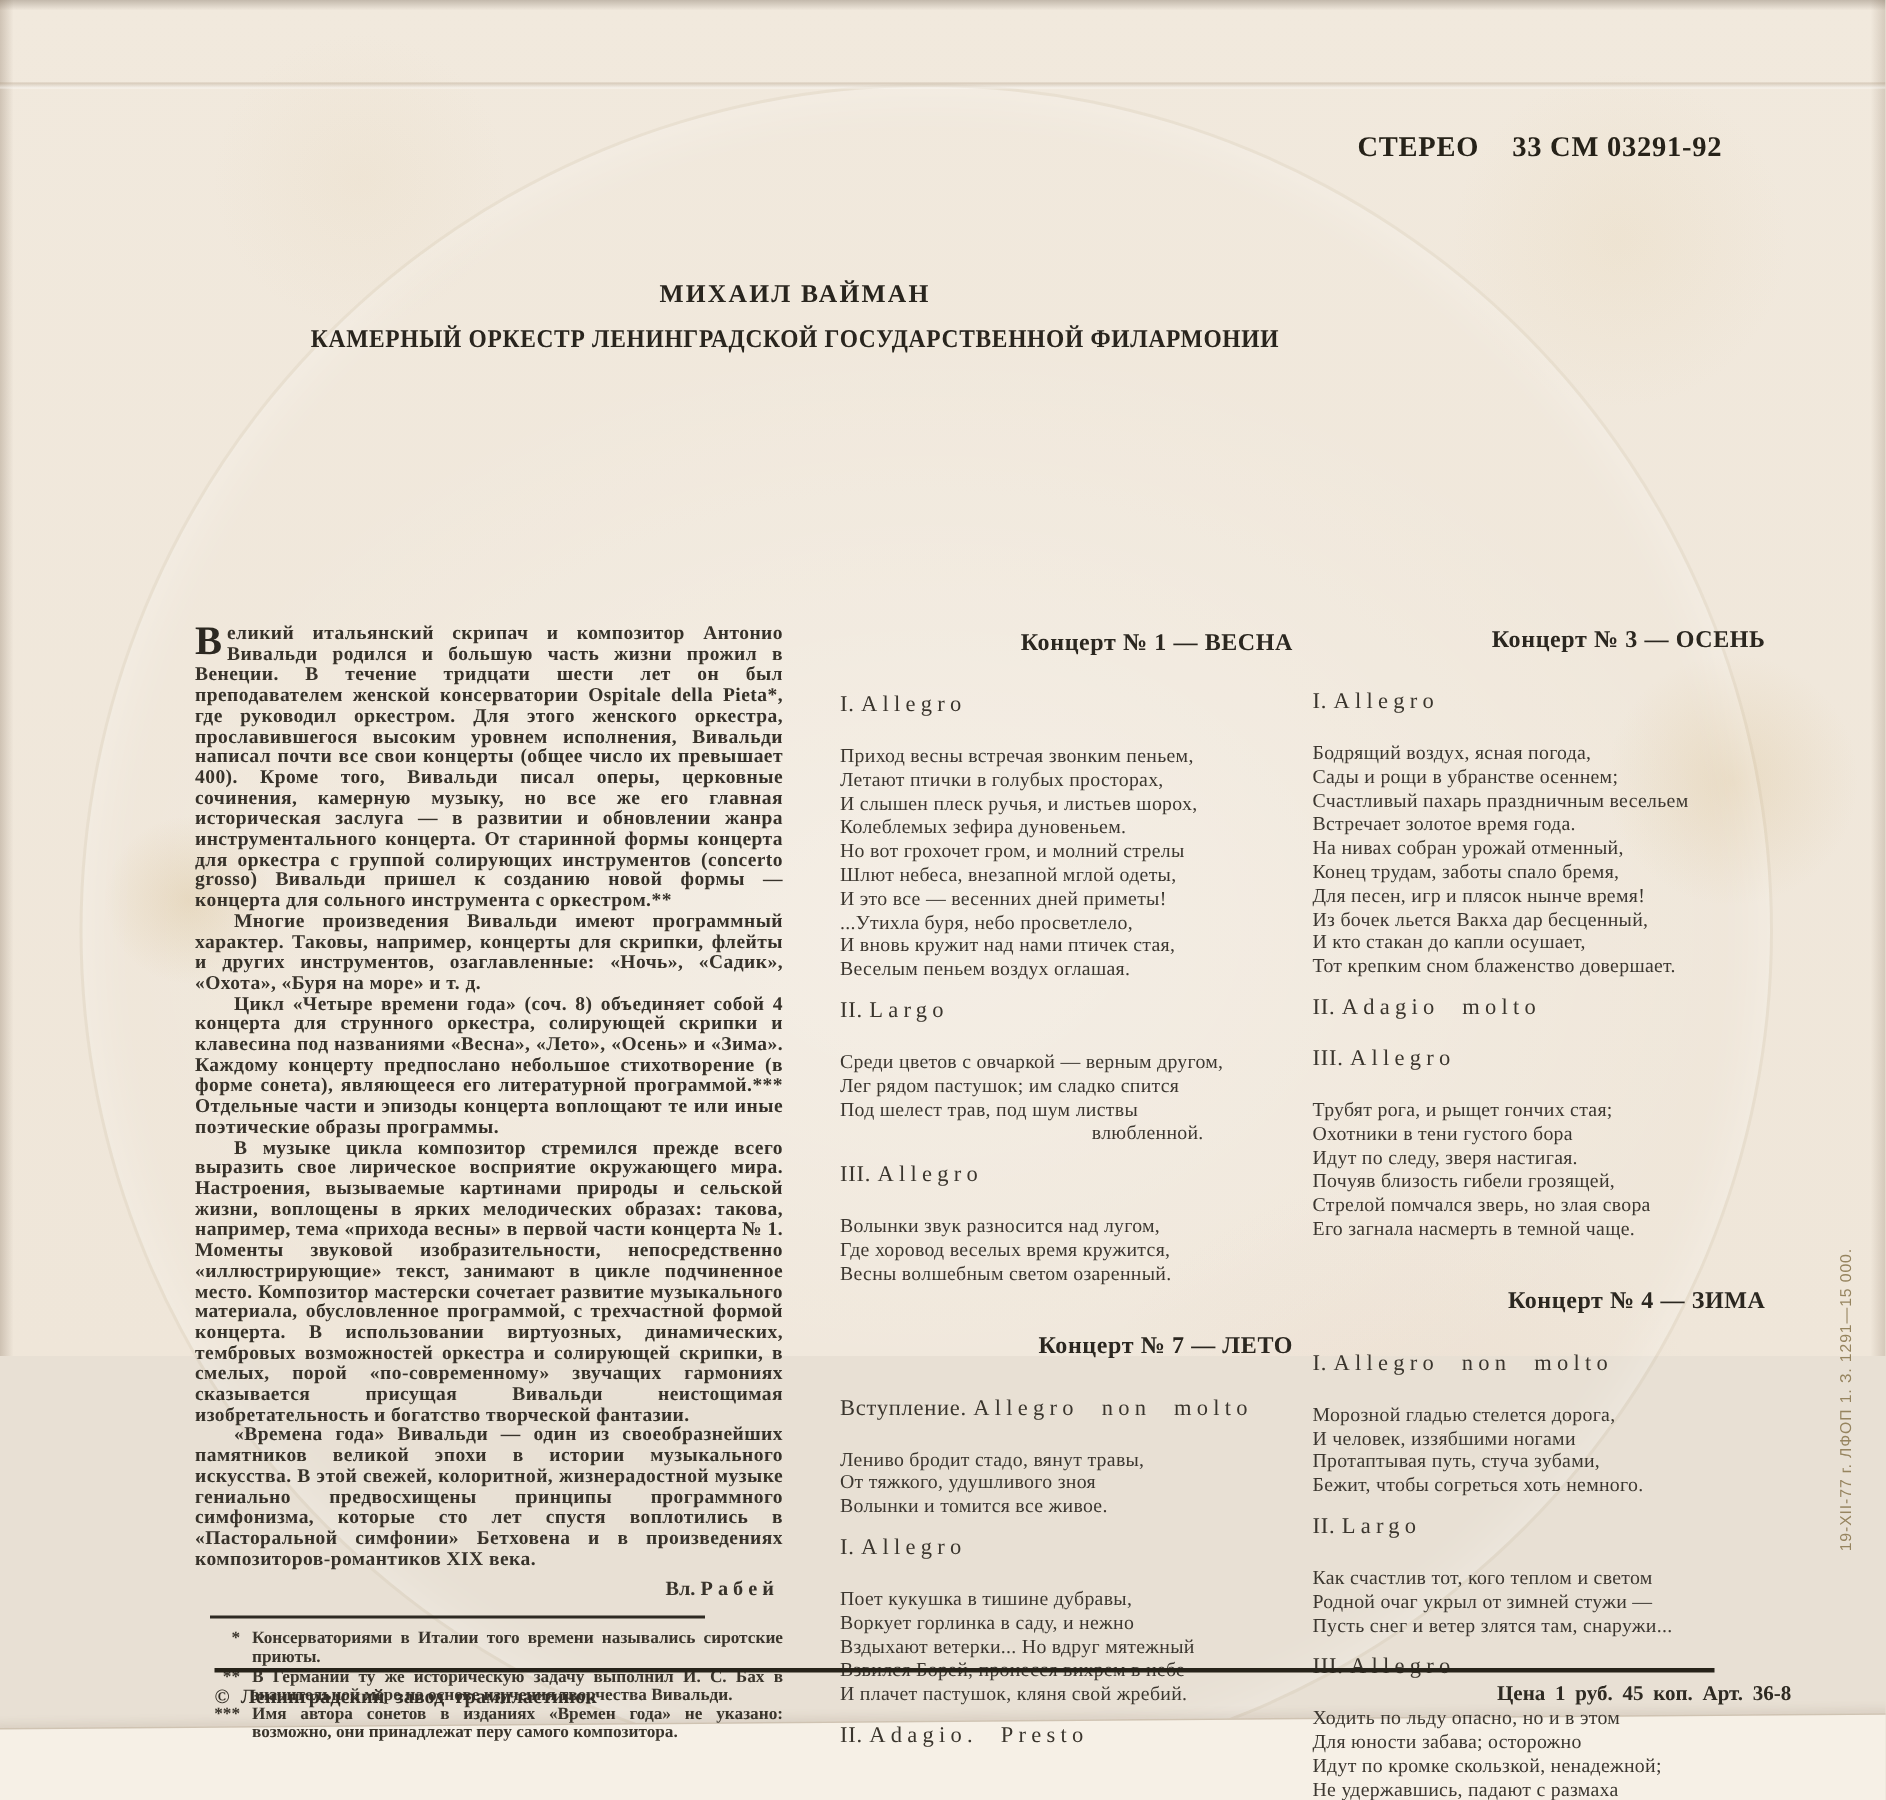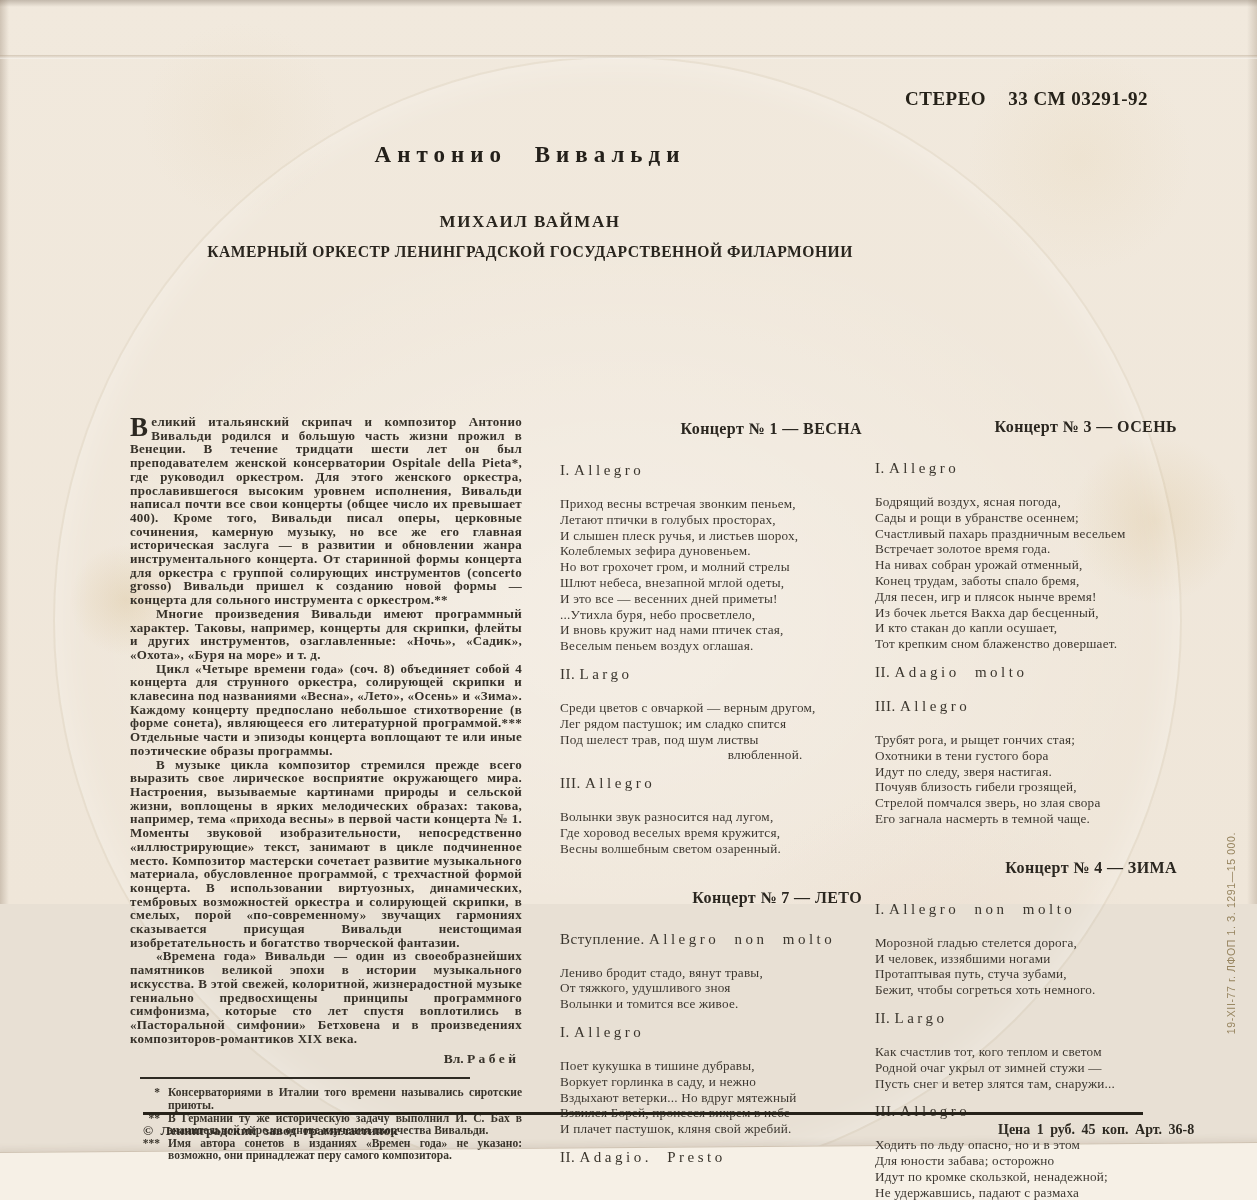--- a/index.html
+++ b/index.html
@@ -104,21 +104,20 @@
   <div class="edge-left"></div>
   <div class="edge-right"></div>
   <div class="crease-top"></div>
   <div class="bottom-strip"></div>
 
   <div class="catalog-line">
     <span>СТЕРЕО</span><span class="num">33 СМ 03291-92</span>
   </div>
 
   <div class="title-block">
-    <div class="composer">Антонио Вивальди</div>
     <div class="soloist">МИХАИЛ ВАЙМАН</div>
     <div class="orchestra">КАМЕРНЫЙ ОРКЕСТР ЛЕНИНГРАДСКОЙ ГОСУДАРСТВЕННОЙ ФИЛАРМОНИИ</div>
   </div>
 
   <div class="col col-left">
     <div class="essay">
       <p><span class="dropcap">В</span><span>еликий итальянский скрипач и композитор Антонио Вивальди родился и большую часть жизни прожил в Венеции. В течение тридцати шести лет он был преподавателем женской консерватории Ospitale della Pieta*, где руководил оркестром. Для этого женского оркестра, прославившегося высоким уровнем исполнения, Вивальди написал почти все свои концерты (общее число их превышает 400). Кроме того, Вивальди писал оперы, церковные сочинения, камерную музыку, но все же его главная историческая заслуга — в развитии и обновлении жанра инструментального концерта. От старинной формы концерта для оркестра с группой солирующих инструментов (concerto grosso) Вивальди пришел к созданию новой формы — концерта для сольного инструмента с оркестром.**</span></p>
       <p>Многие произведения Вивальди имеют программный характер. Таковы, например, концерты для скрипки, флейты и других инструментов, озаглавленные: «Ночь», «Садик», «Охота», «Буря на море» и т. д.</p>
       <p>Цикл «Четыре времени года» (соч. 8) объединяет собой 4 концерта для струнного оркестра, солирующей скрипки и клавесина под названиями «Весна», «Лето», «Осень» и «Зима». Каждому концерту предпослано небольшое стихотворение (в форме сонета), являющееся его литературной программой.*** Отдельные части и эпизоды концерта воплощают те или иные поэтические образы программы.</p>
       <p>В музыке цикла композитор стремился прежде всего выразить свое лирическое восприятие окружающего мира. Настроения, вызываемые картинами природы и сельской жизни, воплощены в ярких мелодических образах: такова, например, тема «прихода весны» в первой части концерта № 1. Моменты звуковой изобразительности, непосредственно «иллюстрирующие» текст, занимают в цикле подчиненное место. Композитор мастерски сочетает развитие музыкального материала, обусловленное программой, с трехчастной формой концерта. В использовании виртуозных, динамических, тембровых возможностей оркестра и солирующей скрипки, в смелых, порой «по-современному» звучащих гармониях сказывается присущая Вивальди неистощимая изобретательность и богатство творческой фантазии.</p>

